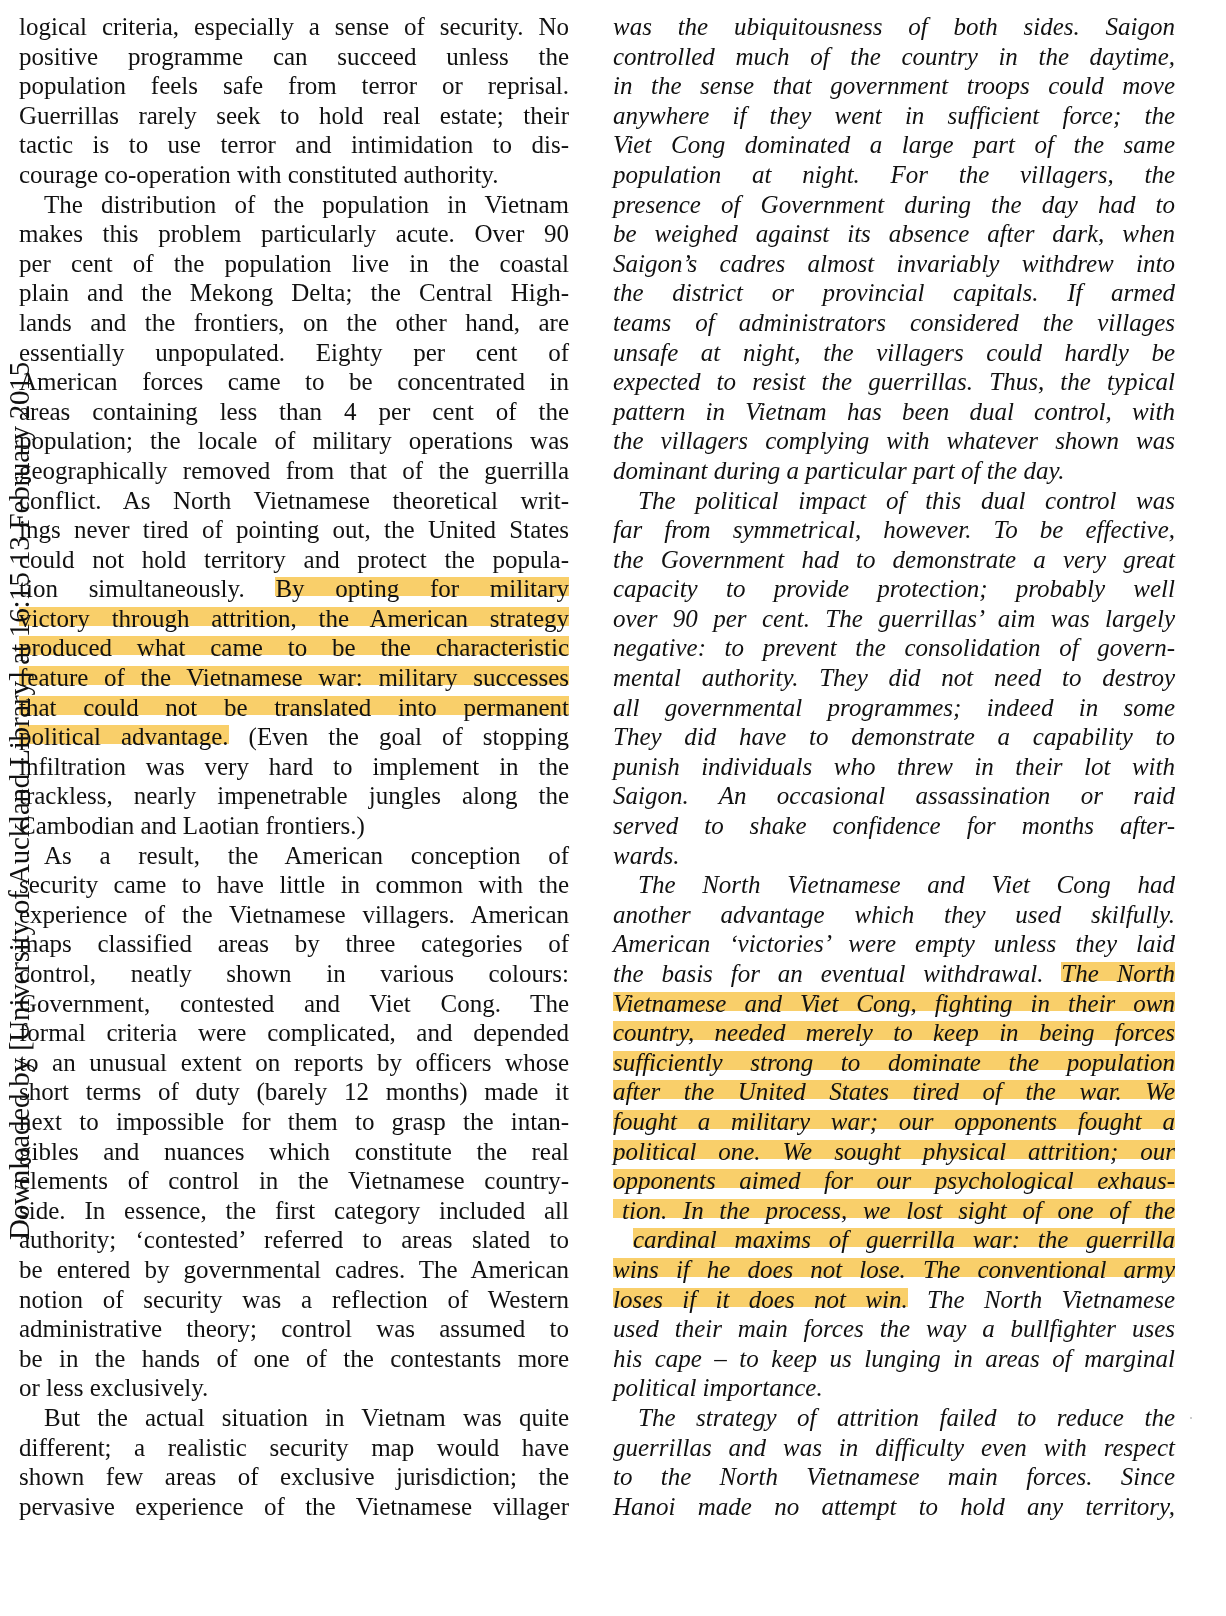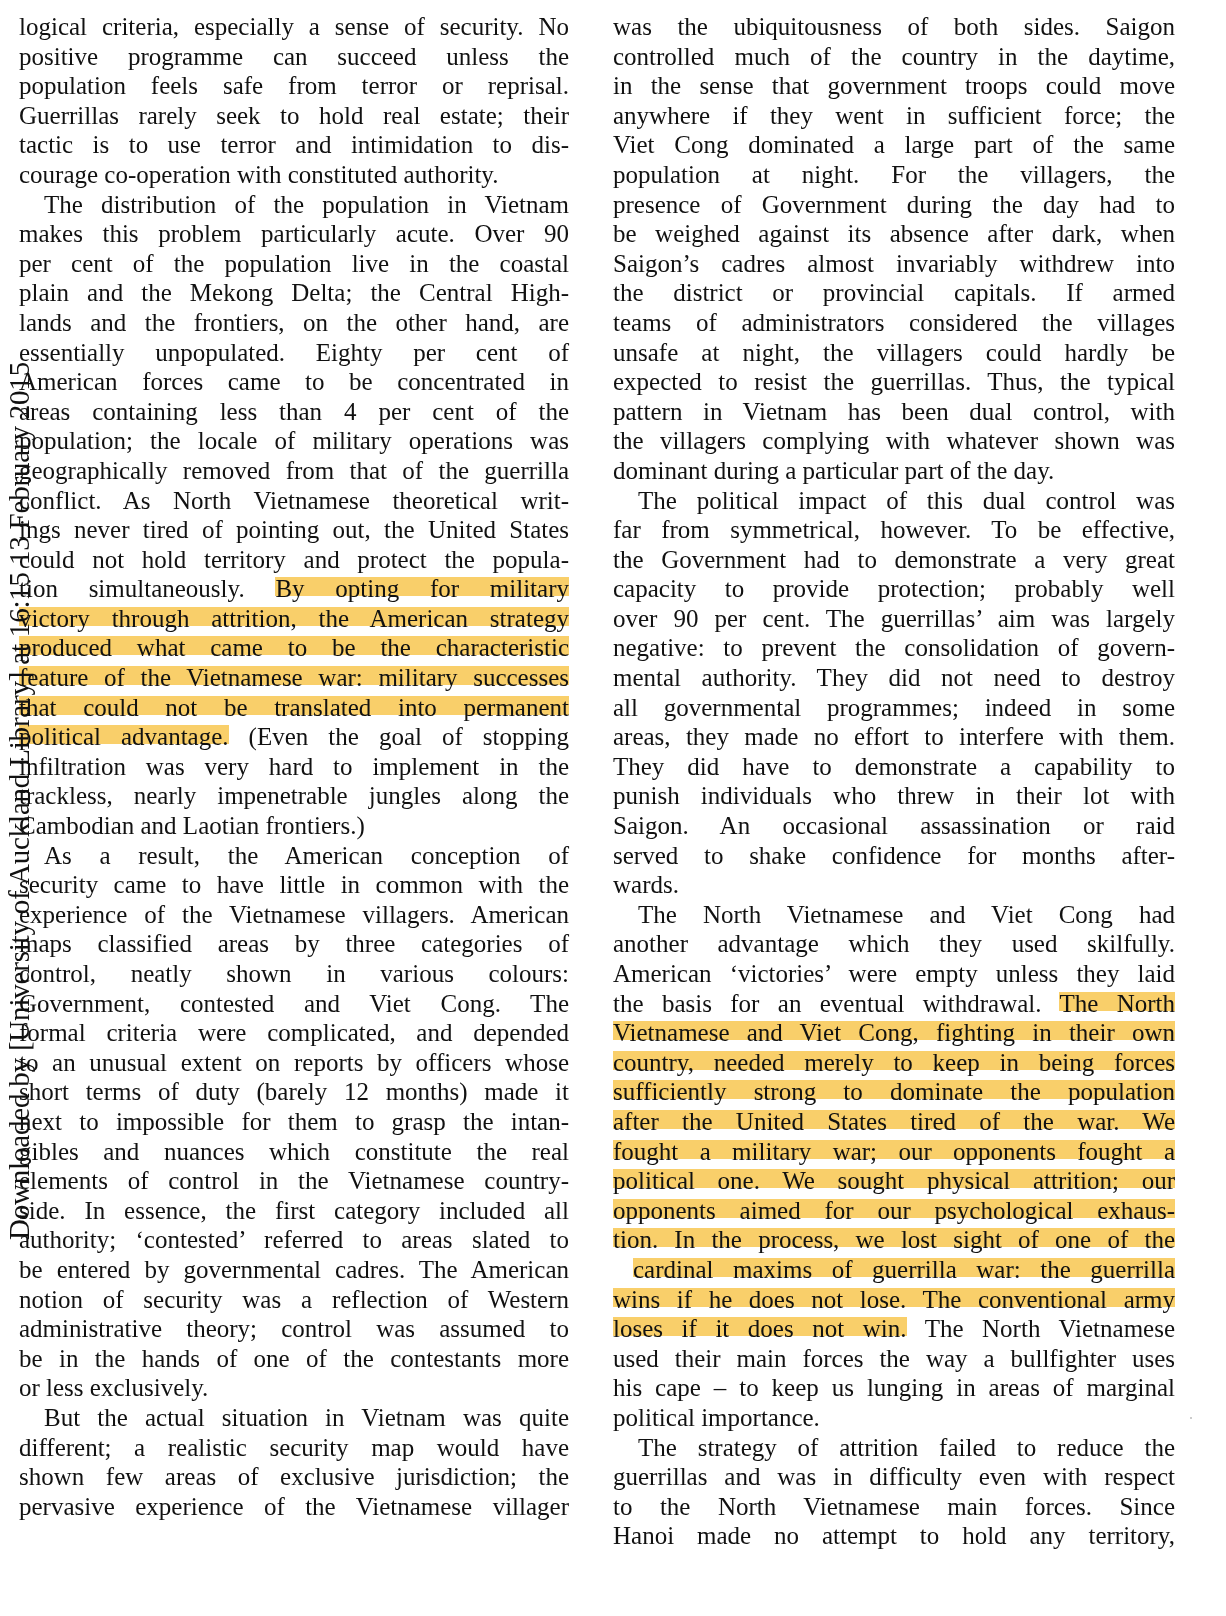--- a/index.html
+++ b/index.html
@@ -1,20 +1,20 @@
 <!DOCTYPE html>
 <html><head>
 <meta charset="utf-8">
 <style>
   html, body { margin: 0; padding: 0; background: #ffffff; }
   body { width: 1226px; height: 1616px; position: relative; overflow: hidden; }
   .page { position: absolute; left: 0; top: 0; width: 1226px; height: 1212px; }
   .col { position: absolute; top: 12px; }
   .col-left { left: 19px; width: 550px; }
-  .col-right { left: 613px; width: 562px; }
+  .col-right { left: 613px; width: 562px; font-style: italic; }
   .line {
     display: block;
     height: 29.6px;
     line-height: 29.6px;
     font-family: "Liberation Serif", "DejaVu Serif", serif;
     font-size: 25px;
     color: #111111;
     white-space: nowrap;
     text-align: justify;
     text-align-last: justify;
@@ -116,38 +116,37 @@
       <div class="line"><span class="seg">the villagers complying with whatever shown was</span></div>
       <div class="line last"><span class="seg">dominant during a particular part of the day.</span></div>
       <div class="line indent"><span class="seg">The political impact of this dual control was</span></div>
       <div class="line"><span class="seg">far from symmetrical, however. To be effective,</span></div>
       <div class="line"><span class="seg">the Government had to demonstrate a very great</span></div>
       <div class="line"><span class="seg">capacity to provide protection; probably well</span></div>
       <div class="line"><span class="seg">over 90 per cent. The guerrillas’ aim was largely</span></div>
       <div class="line"><span class="seg">negative: to prevent the consolidation of govern-</span></div>
       <div class="line"><span class="seg">mental authority. They did not need to destroy</span></div>
       <div class="line"><span class="seg">all governmental programmes; indeed in some</span></div>
-      <div class="line"><span class="seg">areas, they made no effort to interfere with them.</span></div>
       <div class="line"><span class="seg">They did have to demonstrate a capability to</span></div>
       <div class="line"><span class="seg">punish individuals who threw in their lot with</span></div>
       <div class="line"><span class="seg">Saigon. An occasional assassination or raid</span></div>
       <div class="line"><span class="seg">served to shake confidence for months after-</span></div>
       <div class="line last"><span class="seg">wards.</span></div>
       <div class="line indent"><span class="seg">The North Vietnamese and Viet Cong had</span></div>
       <div class="line"><span class="seg">another advantage which they used skilfully.</span></div>
       <div class="line"><span class="seg">American ‘victories’ were empty unless they laid</span></div>
       <div class="line"><span class="seg">the basis for an eventual withdrawal. </span><span class="seg hl" style="background: linear-gradient(transparent 8%, rgb(249, 207, 106) 8%, rgb(249, 207, 106) 76%, transparent 76%);">The North</span></div>
       <div class="line"><span class="seg hl" style="background: linear-gradient(transparent 8%, rgb(249, 207, 106) 8%, rgb(249, 207, 106) 76%, transparent 76%); margin-top: 9px;">Vietnamese and Viet Cong, fighting in their own</span></div>
       <div class="line"><span class="seg hl" style="background: linear-gradient(transparent 8%, rgb(249, 207, 106) 8%, rgb(249, 207, 106) 76%, transparent 76%); margin-top: 32px;">country, needed merely to keep in being forces</span></div>
       <div class="line"><span class="seg hl" style="background: linear-gradient(transparent 8%, rgb(249, 207, 106) 8%, rgb(249, 207, 106) 76%, transparent 76%);">sufficiently strong to dominate the population</span></div>
       <div class="line"><span class="seg hl" style="background: linear-gradient(transparent 8%, rgb(249, 207, 106) 8%, rgb(249, 207, 106) 76%, transparent 76%);">after the United States tired of the war. We</span></div>
       <div class="line"><span class="seg hl" style="background: linear-gradient(transparent 8%, rgb(249, 207, 106) 8%, rgb(249, 207, 106) 76%, transparent 76%);">fought a military war; our opponents fought a</span></div>
       <div class="line"><span class="seg hl" style="background: linear-gradient(transparent 8%, rgb(249, 207, 106) 8%, rgb(249, 207, 106) 76%, transparent 76%);">political one. We sought physical attrition; our</span></div>
       <div class="line"><span class="seg hl" style="background: linear-gradient(transparent 8%, rgb(249, 207, 106) 8%, rgb(249, 207, 106) 76%, transparent 76%);">opponents aimed for our psychological exhaus-</span></div>
-      <div class="line"><span class="seg hl" style="background: linear-gradient(transparent 8%, rgb(249, 207, 106) 8%, rgb(249, 207, 106) 76%, transparent 76%);">tion. In the process, we lost sight of one of the</span></div>
+      <div class="line"><span class="seg hl" style="background: linear-gradient(transparent 8%, rgb(249, 207, 106) 8%, rgb(249, 207, 106) 76%, transparent 76%); padding-left: 9px;">tion. In the process, we lost sight of one of the</span></div>
       <div class="line"><span class="seg hl" style="background: linear-gradient(transparent 8%, rgb(249, 207, 106) 8%, rgb(249, 207, 106) 76%, transparent 76%); margin-left: 20px;">cardinal maxims of guerrilla war: the guerrilla</span></div>
       <div class="line"><span class="seg hl" style="background: linear-gradient(transparent 8%, rgb(249, 207, 106) 8%, rgb(249, 207, 106) 76%, transparent 76%);">wins if he does not lose. The conventional army</span></div>
       <div class="line"><span class="seg hl" style="background: linear-gradient(transparent 8%, rgb(249, 207, 106) 8%, rgb(249, 207, 106) 76%, transparent 76%);">loses if it does not win.</span><span class="seg"> The North Vietnamese</span></div>
       <div class="line"><span class="seg">used their main forces the way a bullfighter uses</span></div>
       <div class="line"><span class="seg">his cape – to keep us lunging in areas of marginal</span></div>
       <div class="line last"><span class="seg">political importance.</span></div>
       <div class="line indent"><span class="seg">The strategy of attrition failed to reduce the</span></div>
       <div class="line"><span class="seg">guerrillas and was in difficulty even with respect</span></div>
       <div class="line"><span class="seg">to the North Vietnamese main forces. Since</span></div>
       <div class="line"><span class="seg">Hanoi made no attempt to hold any territory,</span></div>

